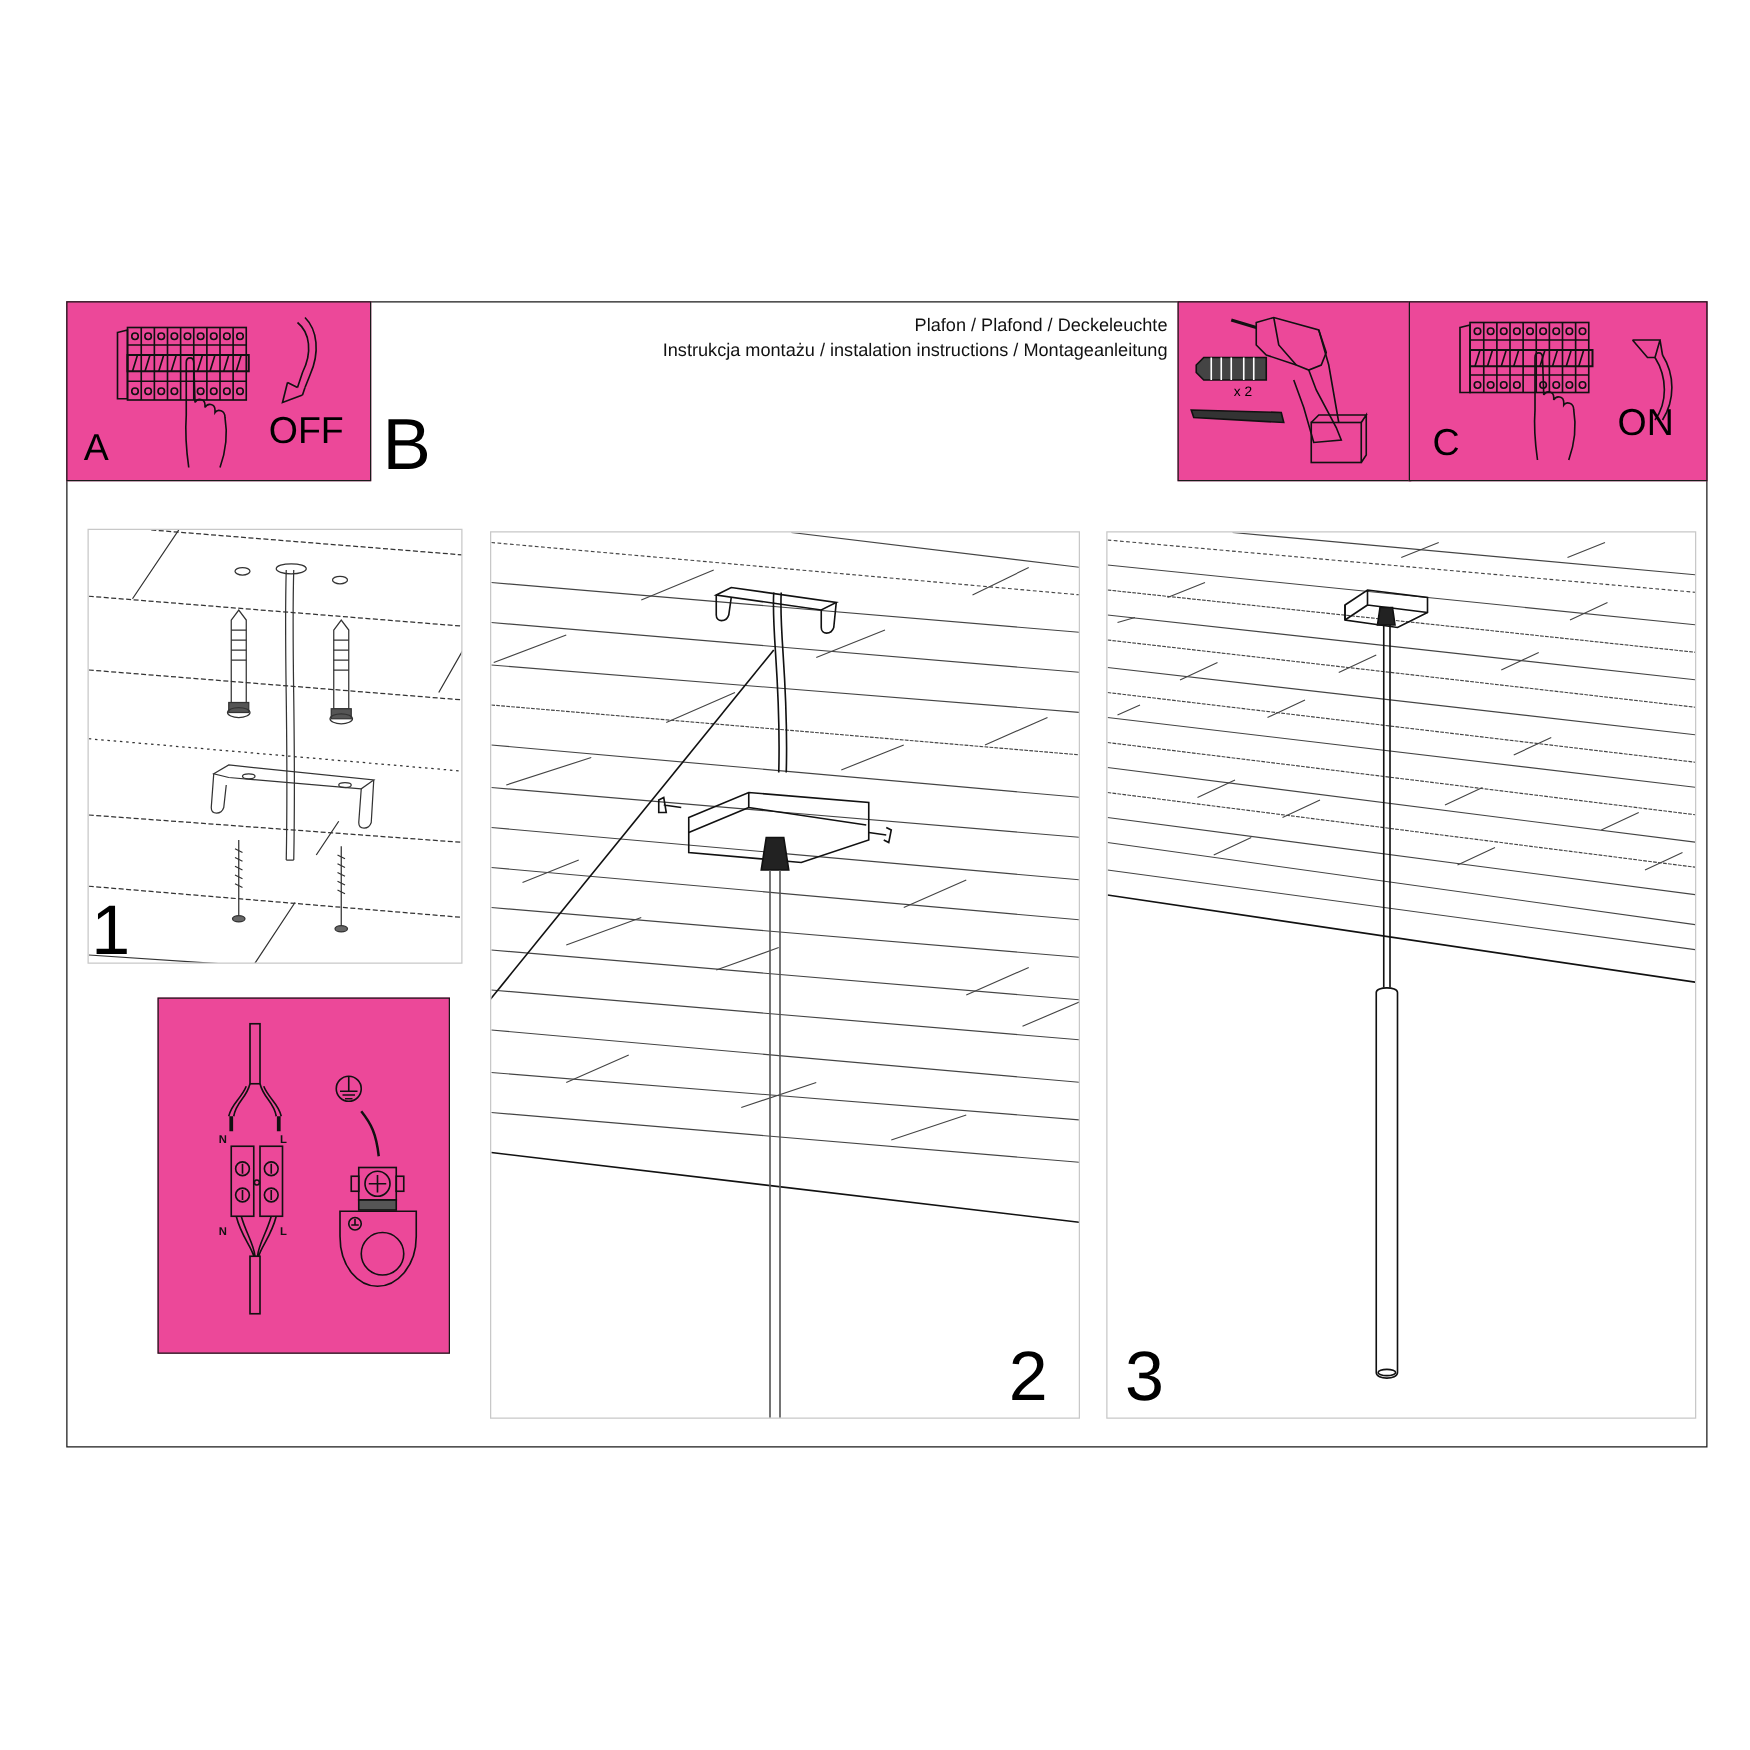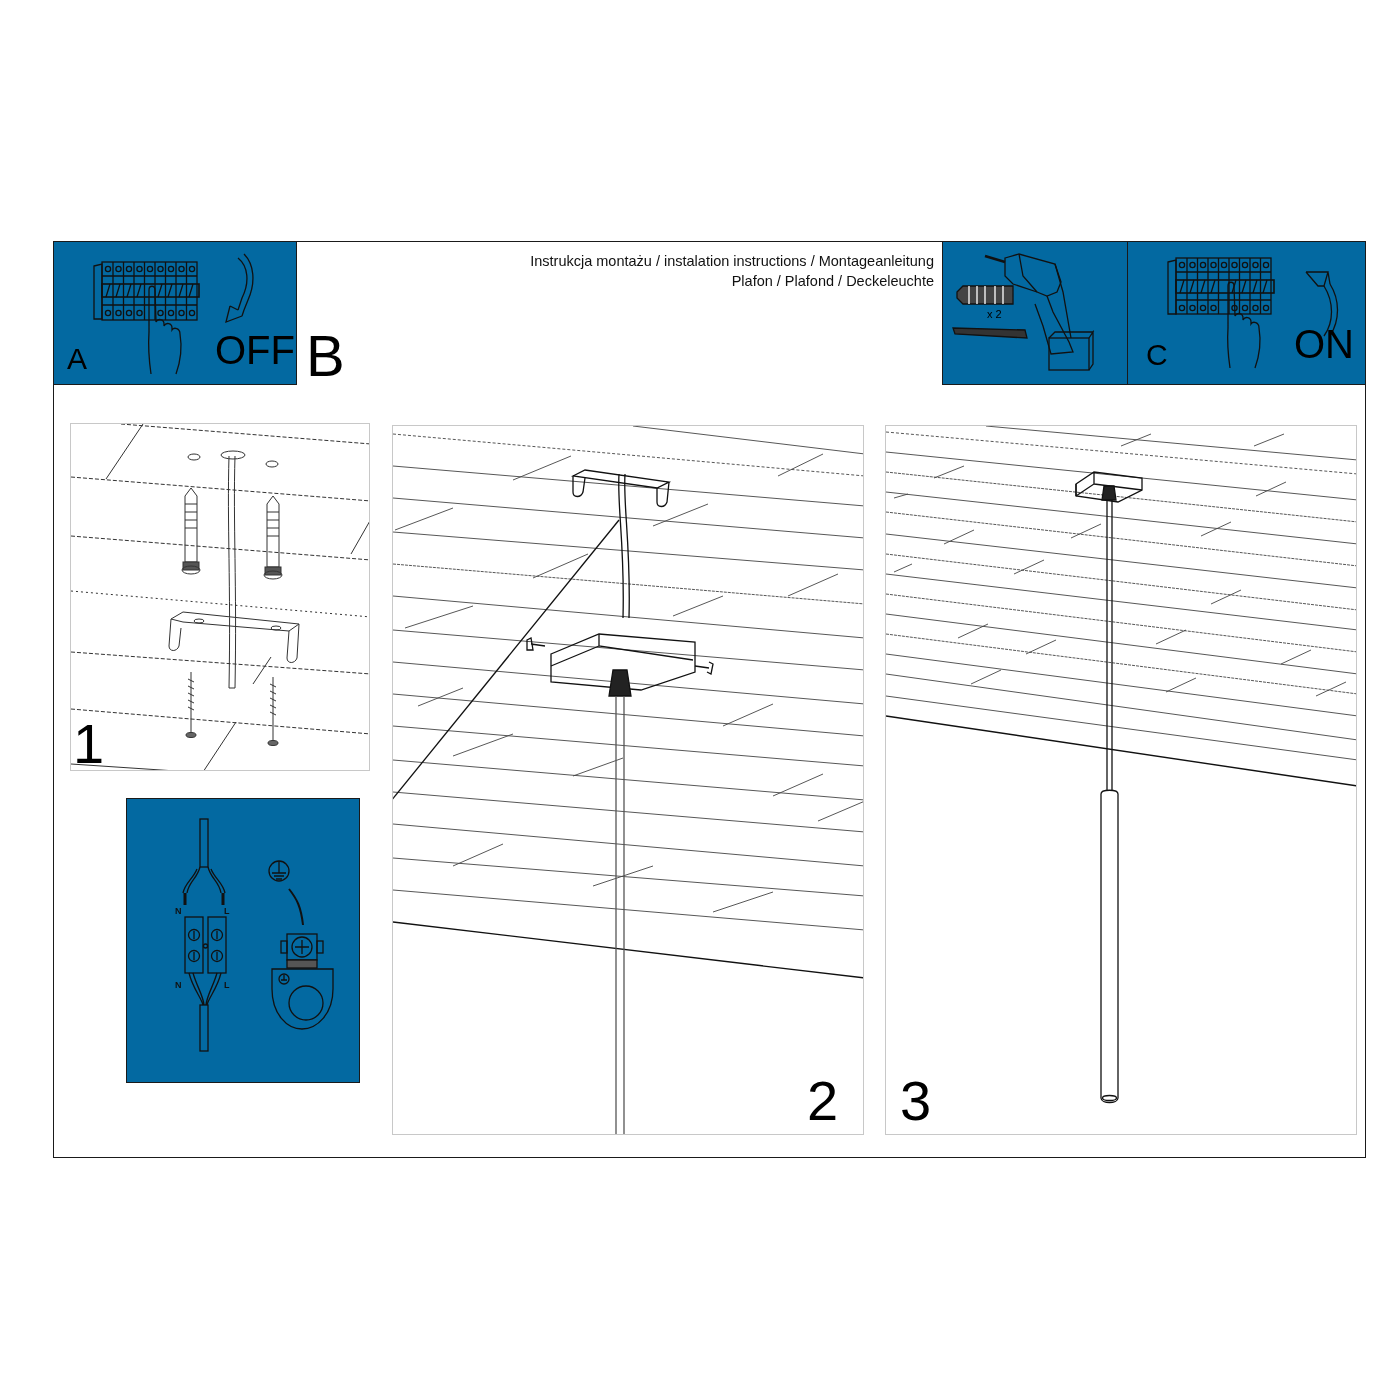--- a/index.html
+++ b/index.html
@@ -1,22 +1,22 @@
 <!DOCTYPE html>
 <html><head>
 <meta charset="utf-8">
 <style>
   html,body{margin:0;padding:0;background:#fff;}
   body{width:1400px;height:1400px;position:relative;overflow:hidden;font-family:"Liberation Sans",sans-serif;color:#000;}
   .frame{position:absolute;left:53px;top:241px;width:1313px;height:917px;border:1.5px solid #1a1a1a;box-sizing:border-box;}
-  .cell{position:absolute;border:1.5px solid #1a1a1a;box-sizing:border-box;background:#0369a1;}
+  .cell{position:absolute;border:1.5px solid #1a1a1a;box-sizing:border-box;background:#ec4899;}
   .panel{position:absolute;border:1px solid #c8c8c8;box-sizing:border-box;background:#fff;overflow:hidden;}
   .letter{position:absolute;font-size:30px;line-height:1;}
   .bigB{position:absolute;font-size:58px;line-height:1;}
-  .onoff{position:absolute;font-size:40px;line-height:1;}
+  .onoff{position:absolute;font-size:30px;line-height:1;}
   .title{position:absolute;right:466px;top:251px;text-align:right;font-size:14.5px;line-height:20px;color:#111;}
   .stepnum{position:absolute;font-size:56px;line-height:1;}
   svg{position:absolute;left:0;top:0;}
   .x2{position:absolute;font-size:11px;}
 </style>
 </head>
 <body>
 
 <div class="frame"></div>
 
@@ -56,22 +56,22 @@
       <path d="M176 64 L172 80 L188 74 M176 64 L184 68 M188 74 L190 68"></path>
     </g>
   </svg>
   <div class="letter" style="left:13px;top:102px;">A</div>
   <div class="onoff" style="left:161px;top:88px;">OFF</div>
 </div>
 
 <div class="bigB" style="left:306px;top:327px;">B</div>
 
 <div class="title">
+  <div>Plafon / Plafond / Deckeleuchte</div>
   <div>Instrukcja montażu / instalation instructions / Montageanleitung</div>
-  <div>Plafon / Plafond / Deckeleuchte</div>
 </div>
 
 <div class="cell" style="left:942px;top:241px;width:187px;height:144px;">
   <svg width="187" height="144">
     <g stroke="#111" fill="none" stroke-width="1.3">
 
       <line x1="42" y1="14" x2="62" y2="20" stroke-width="2.5"></line>
 
       <path d="M62 16 L76 12 L112 22 L118 40 L114 50 L104 54 L94 50 L70 42 L62 34 Z"></path>
       <path d="M76 12 L80 34 L94 50"></path>

